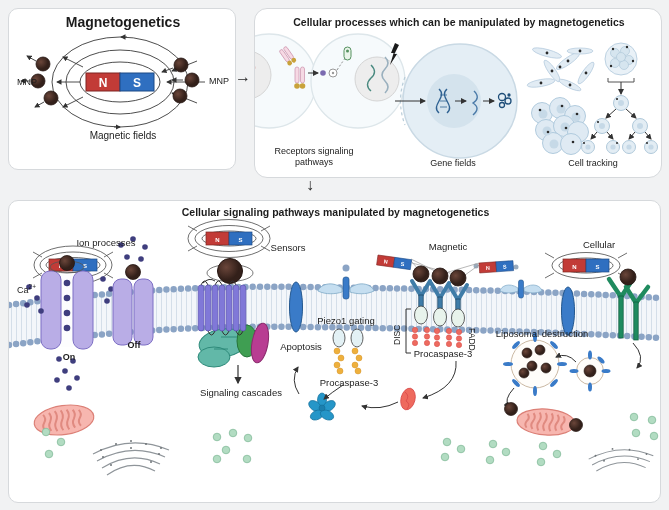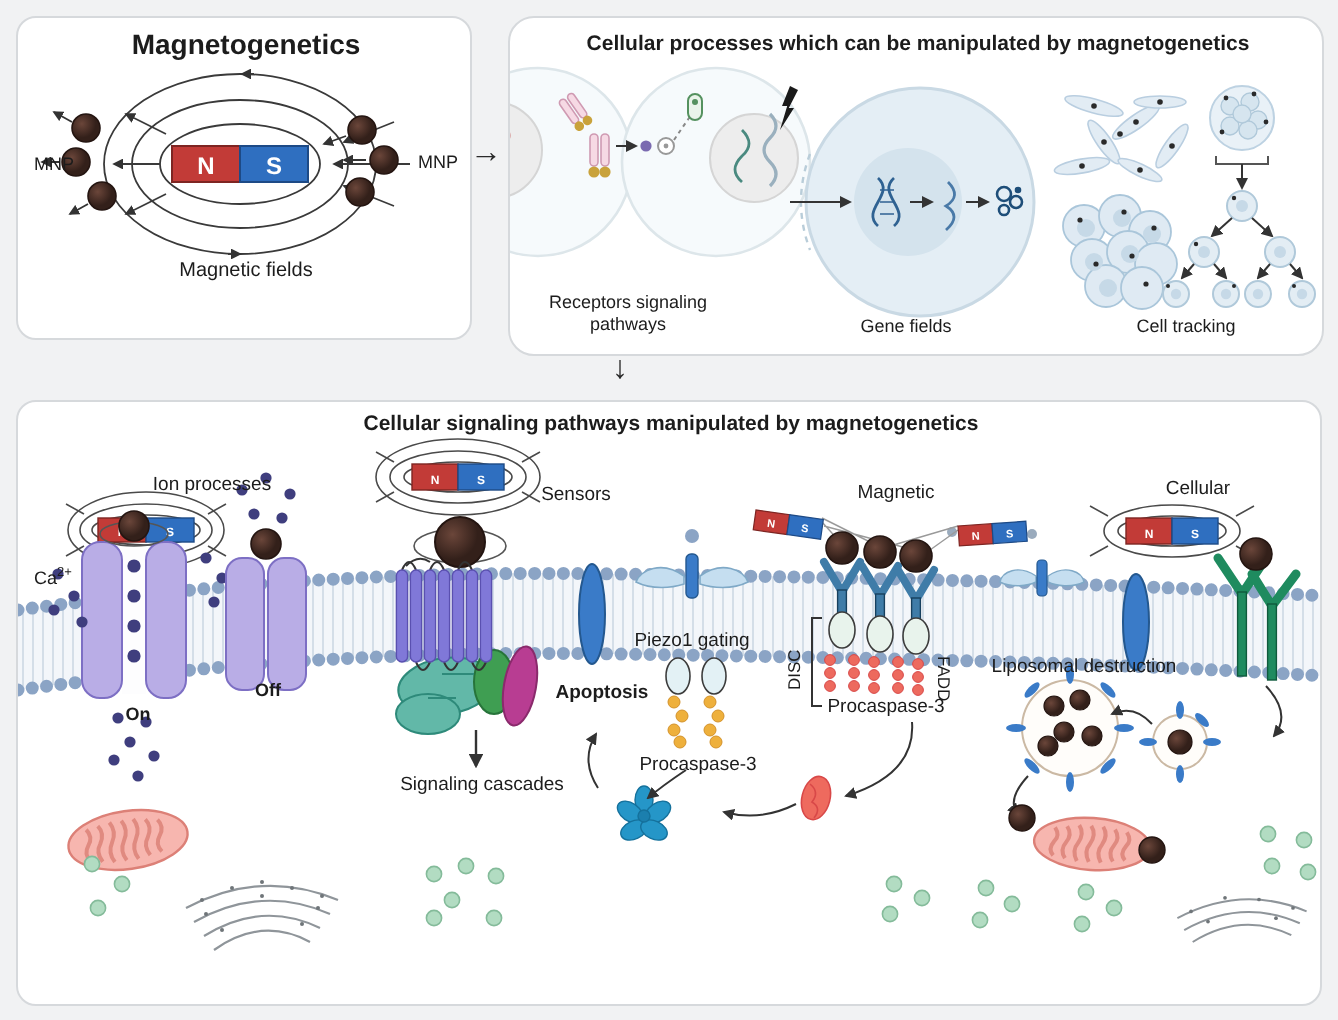--- a/index.html
+++ b/index.html
@@ -594,21 +594,21 @@
   </svg>
 
   <div class="lbl ttl" style="left:0;top:5px;width:653px;">Cellular signaling pathways manipulated by magnetogenetics</div>
   <div class="lbl" style="left:57px;top:36px;width:80px;">Ion processes</div>
   <div class="lbl sm left" style="left:8px;top:82px;width:30px;"><span>Ca</span><sup>2+</sup></div>
   <div class="lbl sm bold" style="left:48px;top:151px;width:24px;">On</div>
   <div class="lbl sm bold" style="left:112px;top:139px;width:26px;">Off</div>
   <div class="lbl" style="left:249px;top:41px;width:60px;">Sensors</div>
   <div class="lbl" style="left:180px;top:186px;width:104px;">Signaling cascades</div>
   <div class="lbl" style="left:292px;top:114px;width:90px;">Piezo1 gating</div>
-  <div class="lbl" style="left:252px;top:140px;width:80px;font-weight:bold;">Apoptosis</div>
+  <div class="lbl" style="left:252px;top:140px;width:80px;">Apoptosis</div>
   <div class="lbl" style="left:297px;top:176px;width:86px;">Procaspase-3</div>
   <div class="lbl" style="left:404px;top:40px;width:70px;">Magnetic</div>
   <div class="lbl vert-flip" style="left:383px;top:114px;height:40px;"><span>DISC</span></div>
   <div class="lbl vert" style="left:458px;top:116px;height:44px;"><span>FADD</span></div>
   <div class="lbl" style="left:398px;top:147px;width:72px;">Procaspase-3</div>
   <div class="lbl" style="left:555px;top:38px;width:70px;">Cellular</div>
   <div class="lbl" style="left:478px;top:127px;width:110px;">Liposomal destruction</div>
 </div>
 
 </body></html>

